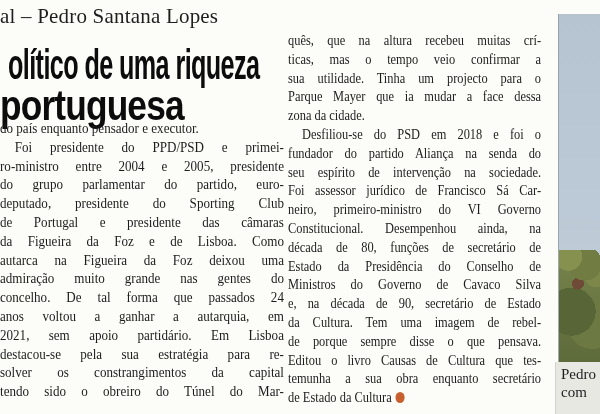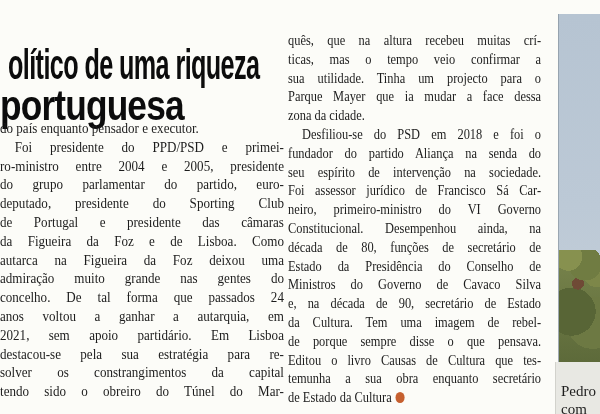--- a/index.html
+++ b/index.html
@@ -46,29 +46,30 @@
       radial-gradient(circle at 62% 12%, #707c42 0 17px, rgba(0,0,0,0) 17px),
       radial-gradient(circle at 92% 20%, #7d8749 0 15px, rgba(0,0,0,0) 15px),
       radial-gradient(circle at 45% 30%, #6f4a36 0 6px,  rgba(0,0,0,0) 6px),
       radial-gradient(circle at 30% 55%, #586536 0 24px, rgba(0,0,0,0) 24px),
       radial-gradient(circle at 80% 65%, #6d7943 0 26px, rgba(0,0,0,0) 26px),
       linear-gradient(180deg, rgba(0,0,0,0) 0 14px, #75814a 14px, #5d6a3a 100%);
   }
   .caption{
     position:absolute; left:555px; top:362px; width:45px; height:52px;
     background:#e8e8e3; border-left:1px solid #d2d2cc;
-    box-sizing:border-box; padding:20px 0 0 5px;
+    box-sizing:border-box; padding:3px 0 0 5px;
     font-size:15px; line-height:18px; color:#1d1d1d; overflow:hidden; white-space:nowrap;
   }
 </style>
 </head>
 <body>
 
 <div class="page">
 
+  <div class="kicker">al – Pedro Santana Lopes</div>
 
   <h1 class="headline">
     <span class="hl hl1">olítico de uma riqueza</span>
     <span class="hl hl2">portuguesa</span>
   </h1>
 
   <div class="col col-left">
       <div class="bl end">do país enquanto pensador e executor.</div>
       <div class="bl ind">Foi presidente do PPD/PSD e primei-</div>
       <div class="bl">ro-ministro entre 2004 e 2005, presidente</div>

